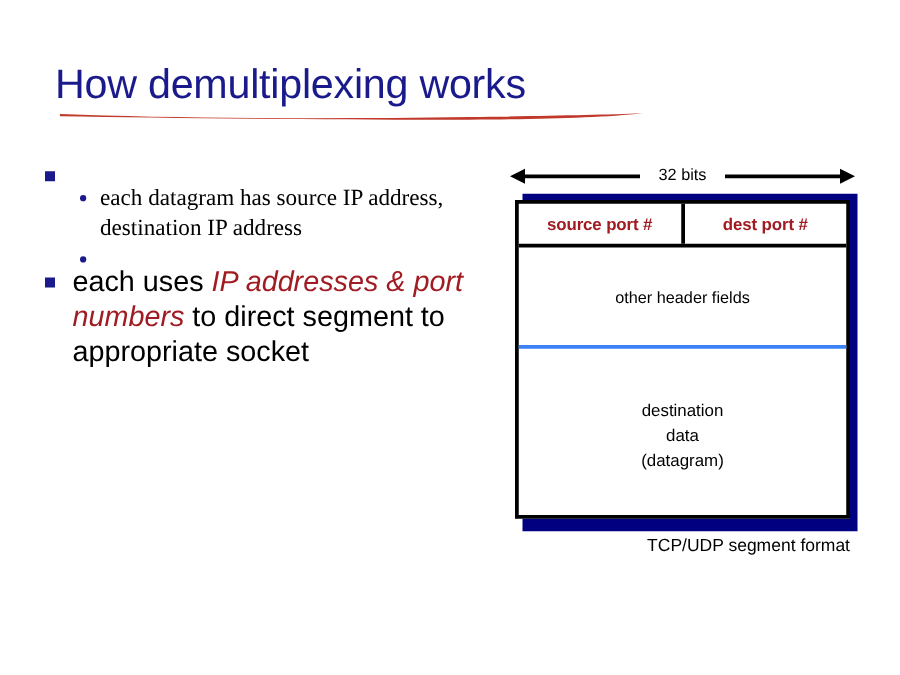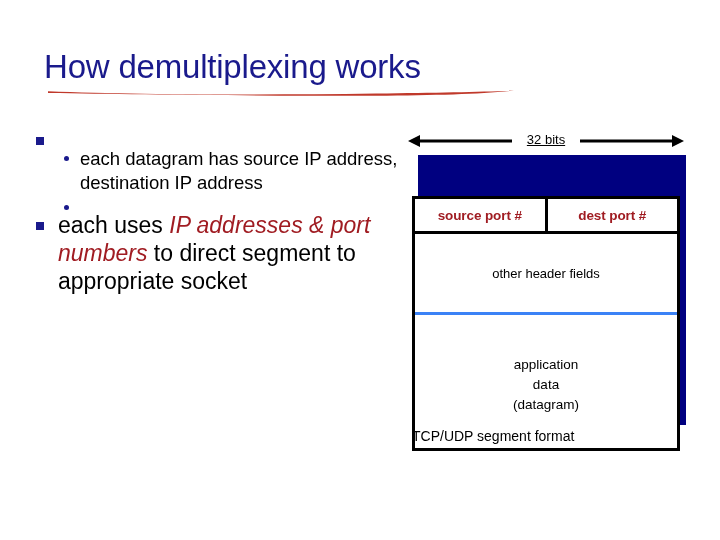--- a/index.html
+++ b/index.html
@@ -66,20 +66,21 @@
     position: absolute;
     left: 6px;
     top: 11px;
     width: 8px;
     height: 8px;
     background: #1a1a8c;
   }
   .lvl2-group {
     margin-top: 21px;
     margin-left: 28px;
+    font-family: Liberation Serif, serif;
   }
   .lvl2 {
     position: relative;
     padding-left: 22px;
     font-size: 18.5px;
     line-height: 24px;
     color: #000000;
     margin-bottom: 1px;
   }
   .lvl2 .dot-bullet {
@@ -116,40 +117,38 @@
   }
   .bits-label {
     position: absolute;
     left: 0;
     top: 2px;
     width: 276px;
     text-align: center;
     font-size: 13px;
     line-height: 16px;
     color: #000000;
-    text-decoration: underline;
   }
   .seg-shadow {
     position: absolute;
     left: 10px;
     top: 25px;
     width: 268px;
     height: 270px;
     background: #000080;
   }
   .seg-box {
     position: absolute;
     left: 4px;
     top: 30px;
     width: 268px;
     height: 255px;
     background: #ffffff;
     border: 3px solid #000000;
     box-sizing: border-box;
-    margin-top: 36px;
   }
   .row-ports {
     display: flex;
     height: 32px;
     border-bottom: 3px solid #000000;
   }
   .cell-srcport,
   .cell-dstport {
     flex: 1 1 50%;
     display: flex;
@@ -181,21 +180,21 @@
     font-size: 13.5px;
     line-height: 20px;
     color: #000000;
     text-align: center;
   }
   .caption {
     position: absolute;
     left: 4px;
     top: 298px;
     width: 268px;
-    text-align: left;
+    text-align: right;
     font-size: 14px;
     color: #000000;
   }
 </style>
 </head>
 <body>
 
 <div class="slide">
 
   <div class="title-wrap">
@@ -240,21 +239,21 @@
 
     <div class="seg-shadow"></div>
 
     <div class="seg-box">
       <div class="row-ports">
         <div class="cell-srcport">source port #</div>
         <div class="cell-dstport">dest port #</div>
       </div>
       <div class="row-otherheader">other header fields</div>
       <div class="row-appdata">
-        <div>application</div>
+        <div>destination</div>
         <div>data</div>
         <div>(datagram)</div>
       </div>
     </div>
 
     <div class="caption">TCP/UDP segment format</div>
 
   </div>
 
 </div>

